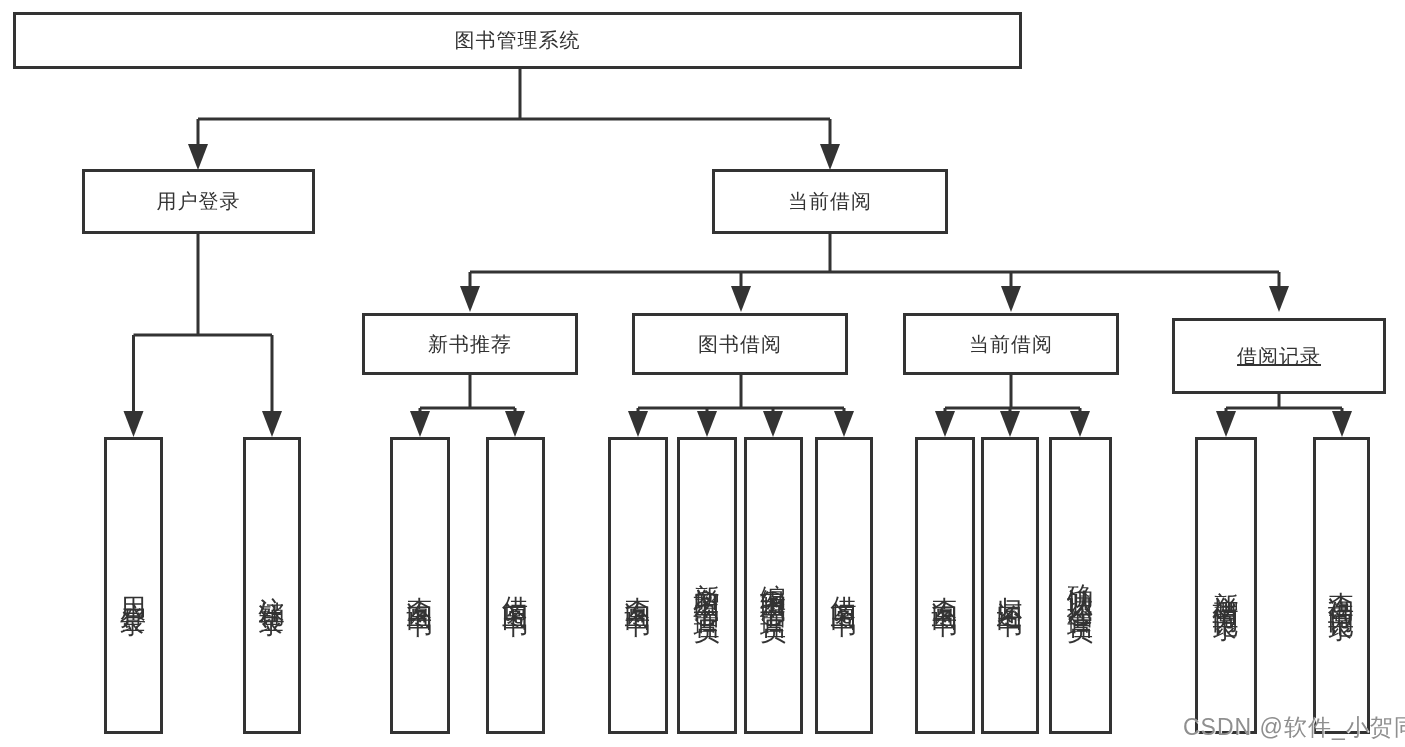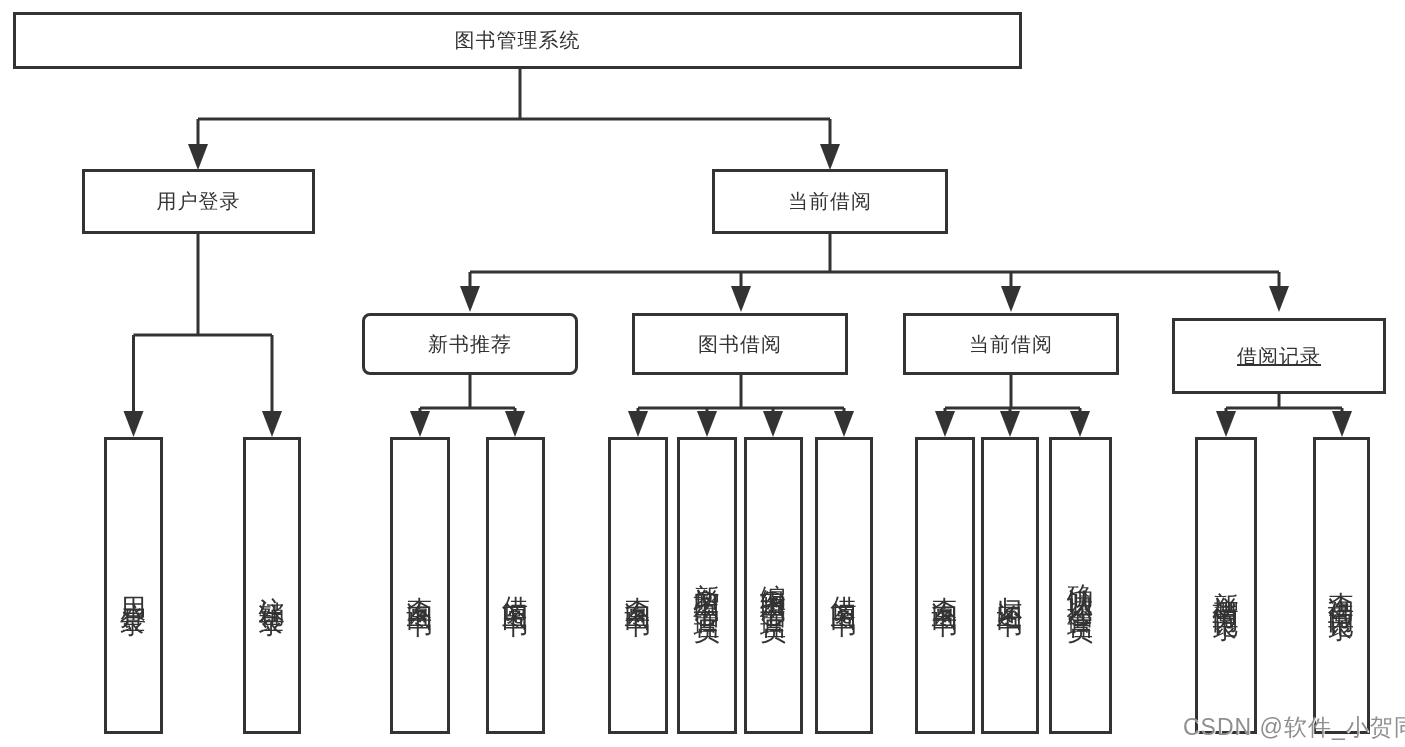--- a/index.html
+++ b/index.html
@@ -85,21 +85,21 @@
     <span>图书管理系统</span>
   </div>
 
   <div class="box hbox" style="left:82px;top:169px;width:233px;height:65px;">
     <span>用户登录</span>
   </div>
   <div class="box hbox" style="left:712px;top:169px;width:236px;height:65px;">
     <span>当前借阅</span>
   </div>
 
-  <div class="box hbox" style="left:362px;top:313px;width:216px;height:62px;border-radius:8px;">
+  <div class="box hbox" style="left:362px;top:313px;width:216px;height:62px;">
     <span>新书推荐</span>
   </div>
   <div class="box hbox" style="left:903px;top:313px;width:216px;height:62px;">
     <span>当前借阅</span>
   </div>
   <div class="box hbox" style="left:632px;top:313px;width:216px;height:62px;">
     <span>图书借阅</span>
   </div>
   <div class="box hbox" style="left:1172px;top:318px;width:214px;height:76px;text-decoration:underline;">
     <span>借阅记录</span>

